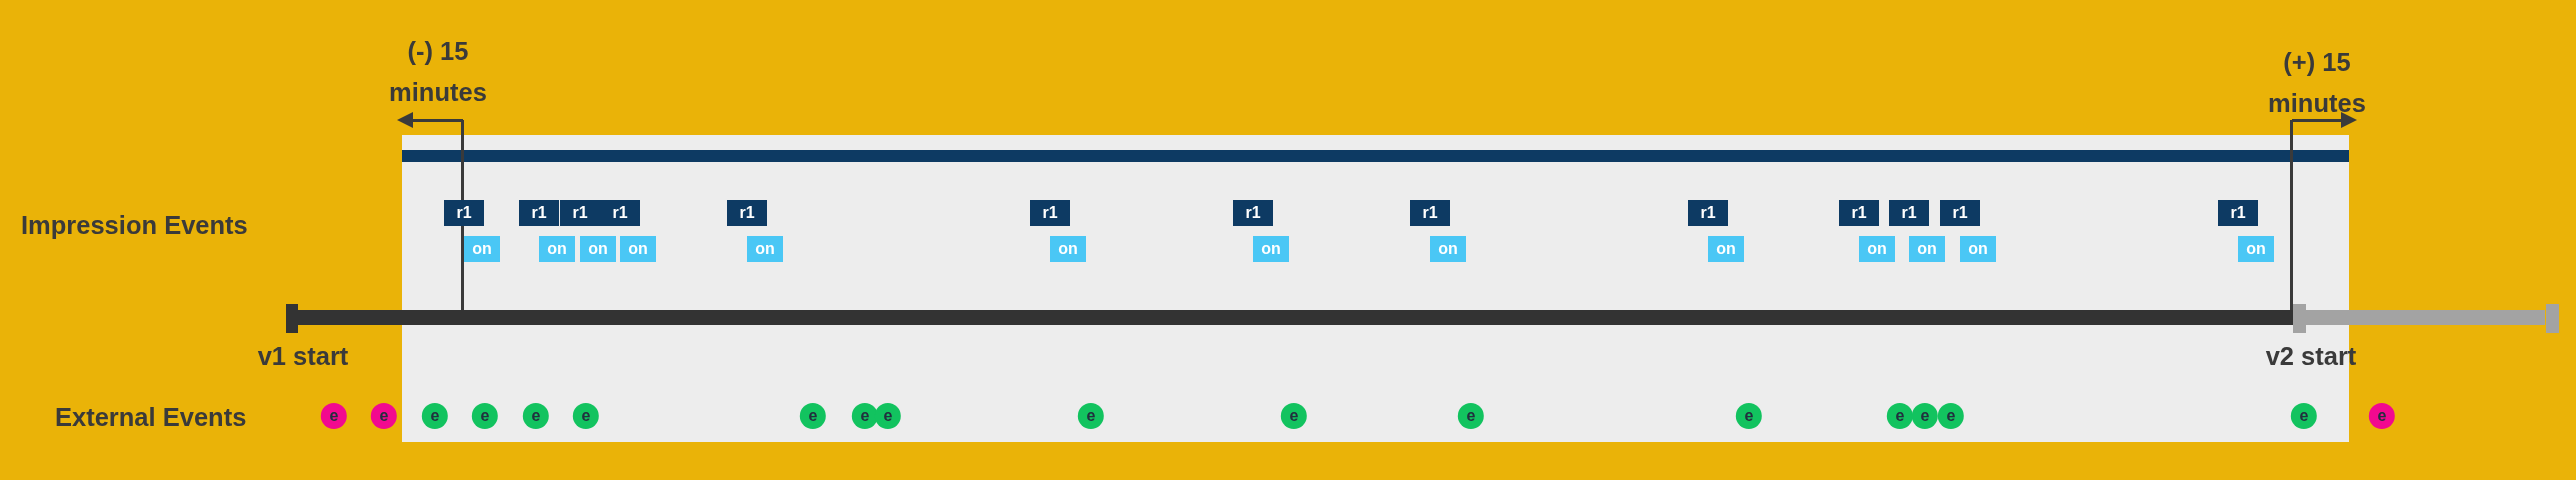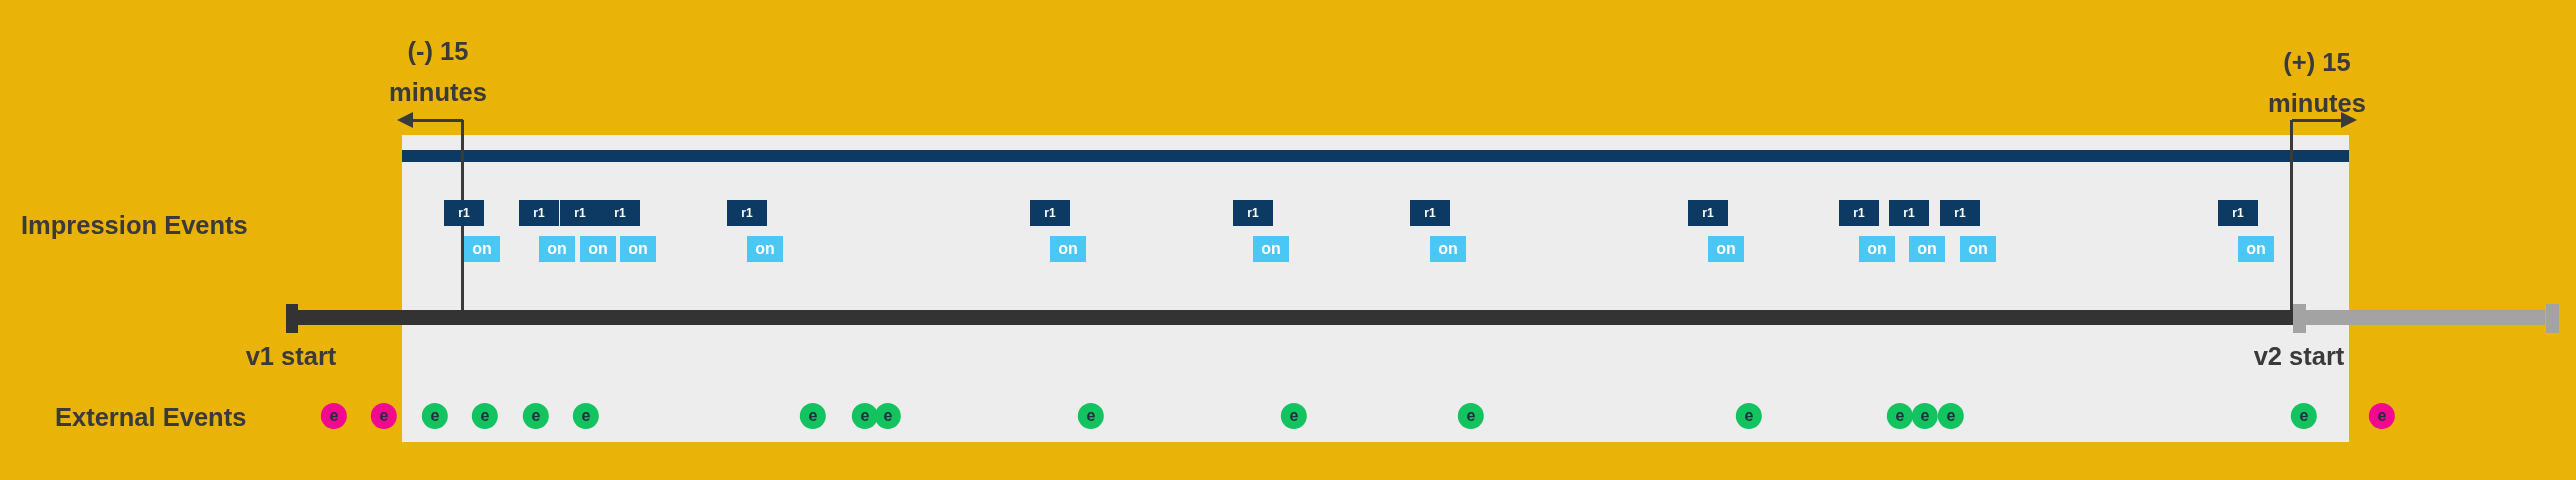--- a/index.html
+++ b/index.html
@@ -25,33 +25,33 @@
     font-size:25.5px;font-weight:600;color:var(--text_dark);line-height:41px;z-index:5;white-space:nowrap;}
   .annot-left{left:438px;}
   .annot-right{left:2317px;margin-top:11px;}
   .row-label{position:absolute;font-size:25.5px;font-weight:600;color:var(--text_dark);
     z-index:5;white-space:nowrap;}
   .impressions-label{left:21px;top:211px;}
   .external-label{left:55px;top:403px;}
   .imp-col{position:absolute;top:200px;transform:translateX(-50%);
     display:flex;flex-direction:column;align-items:center;gap:9.4px;z-index:4;}
   .r1-box{width:40px;height:26.4px;background:var(--navy);color:#ffffff;
-    font-size:12px;font-weight:600;display:flex;align-items:center;justify-content:center;}
+    font-size:16px;font-weight:600;display:flex;align-items:center;justify-content:center;}
   .on-box{width:36px;height:26.4px;background:var(--light_blue);color:#ffffff;
     font-size:16px;font-weight:600;display:flex;align-items:center;justify-content:center;margin-left:36px;}
   .tl-dark{position:absolute;left:286px;top:310px;width:2007px;height:15px;
     background:var(--timeline_dark);z-index:4;}
   .tl-gray{position:absolute;left:2305px;top:310px;width:240px;height:15px;
     background:var(--timeline_gray);z-index:4;}
   .cap{position:absolute;top:304px;width:12.3px;height:29px;z-index:4;}
   .cap-v1{left:286px;background:var(--timeline_dark);}
   .cap-v2{left:2293px;width:13.2px;background:var(--timeline_gray);}
   .cap-end{left:2546px;width:13.2px;background:var(--timeline_gray);}
   .tl-label{position:absolute;top:342px;transform:translateX(-50%);
-    font-size:25.5px;font-weight:600;color:var(--text_dark);z-index:5;white-space:nowrap;}
+    font-size:25.5px;font-weight:600;color:var(--text_dark);z-index:5;white-space:nowrap;margin-left:12px;}
   .tl-label-v1{left:291px;}
   .tl-label-v2{left:2299px;}
   .ext-dot{position:absolute;top:403px;width:26.4px;height:26.4px;border-radius:50%;
     transform:translateX(-50%);display:flex;align-items:center;justify-content:center;
     font-size:16px;font-weight:600;color:#222f3e;z-index:4;}
   .ext-green{background:var(--green);}
   .ext-pink{background:var(--pink);}
 </style>
 </head>
 <body>

